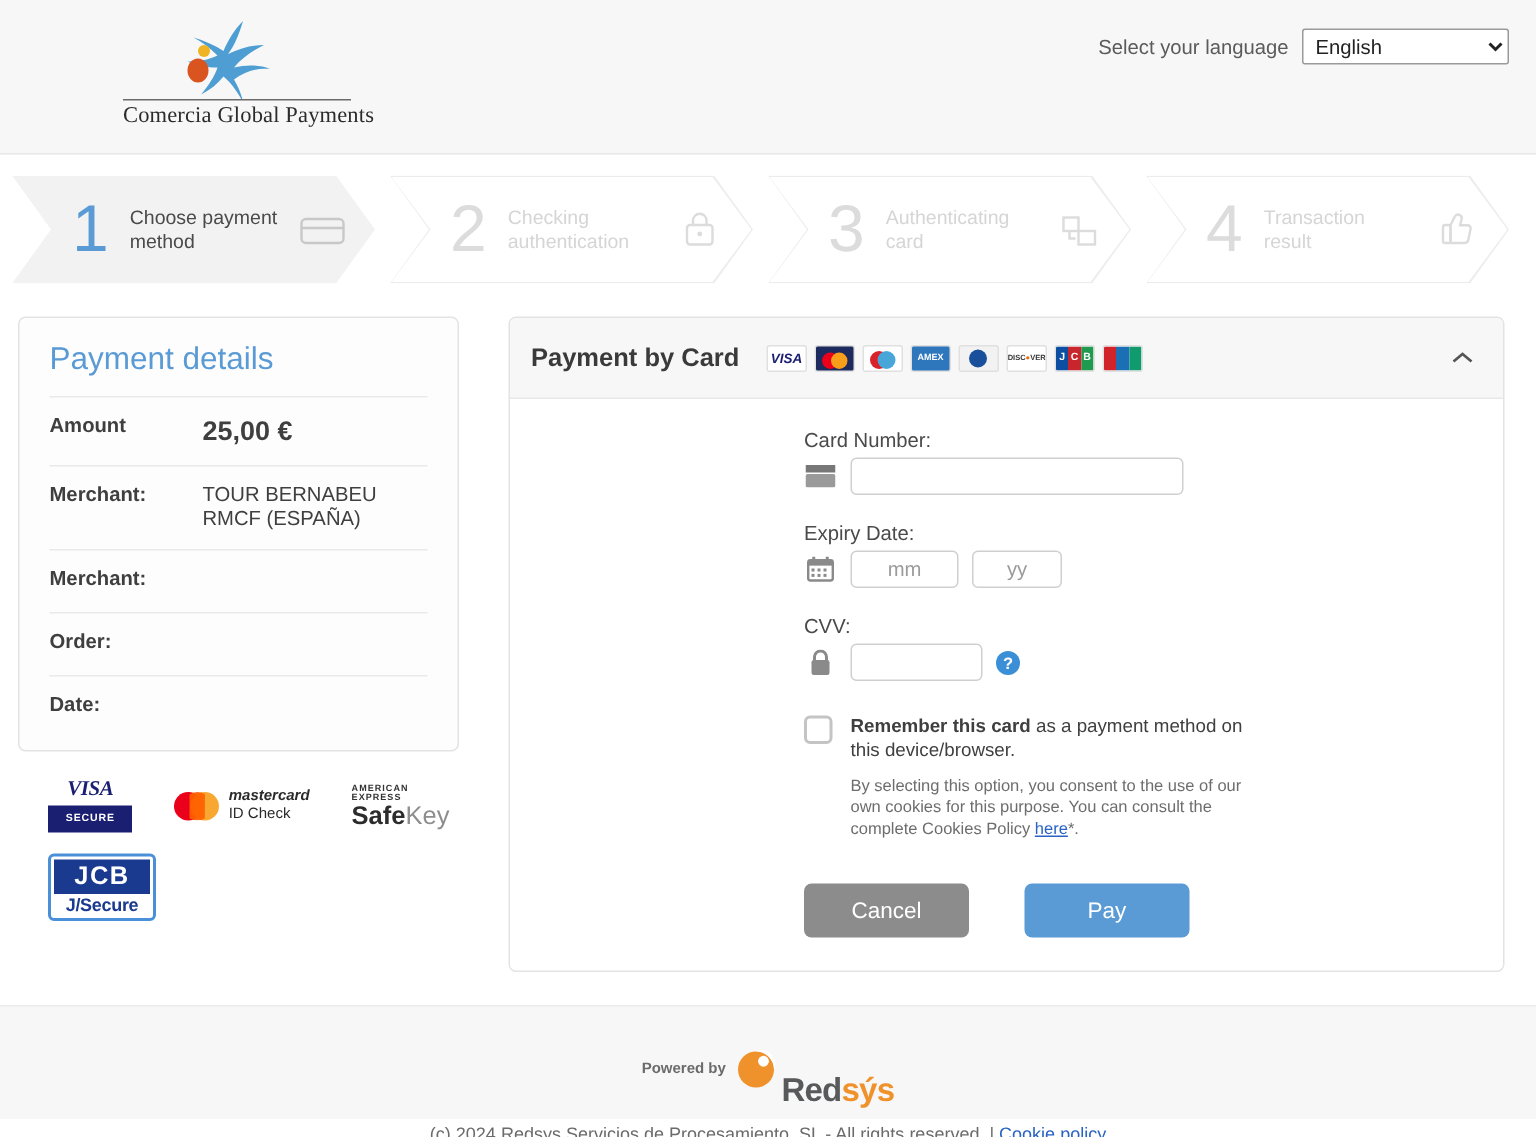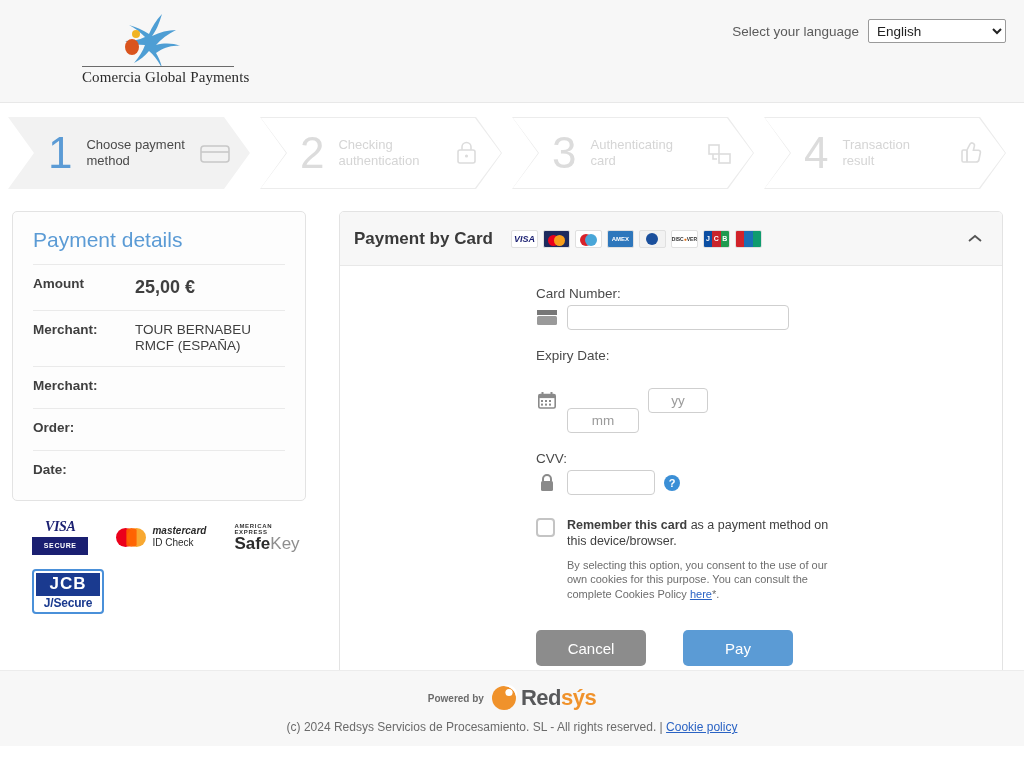--- a/index.html
+++ b/index.html
@@ -270,21 +270,21 @@
     border: 1px solid #cfcfcf;
     border-radius: 4px;
     background: #fff;
     font-size: 13.5px;
     font-family: "Liberation Sans", sans-serif;
     padding: 2px 7px;
     color: #333;
   }
   .inp::placeholder { color: #9b9b9b; }
   .inp-card { width: 222px; }
-  .inp-mm { width: 72px; text-align: center; margin-top: 41px; }
+  .inp-mm { width: 72px; text-align: center; }
   .inp-yy { width: 60px; text-align: center; }
   .inp-cvv { width: 88px; }
   .field-gap { height: 18px; }
 
   .icon-slot { width: 22px; display: flex; justify-content: center; align-items: center; }
   .help-icon { width: 16px; height: 16px; cursor: pointer; }
 
   .remember-wrap {
     display: flex;
     padding-left: 196px;
@@ -325,21 +325,21 @@
     border-top: 1px solid #ececec;
     text-align: center;
     padding-top: 14px;
   }
   .powered {
     display: flex; align-items: center; justify-content: center; gap: 7px;
   }
   .powered-label { font-size: 10px; font-weight: bold; color: #6b6b6b; }
   .redsys-logo { display: flex; align-items: center; gap: 4px; }
   .redsys-mark { width: 26px; height: 26px; }
-  .redsys-word { font-size: 22px; font-weight: bold; letter-spacing: -.5px; }
+  .redsys-word { font-size: 22px; font-weight: bold; letter-spacing: -.5px; margin-top: 29px; }
   .redsys-word .a { color: #58595b; }
   .redsys-word .b { color: #f0922b; }
   .copyright {
     font-size: 12px; color: #6b6b6b; margin-top: 9px;
   }
   .copyright a { color: #2a63c4; }
 </style>
 </head>
 <body>
 

